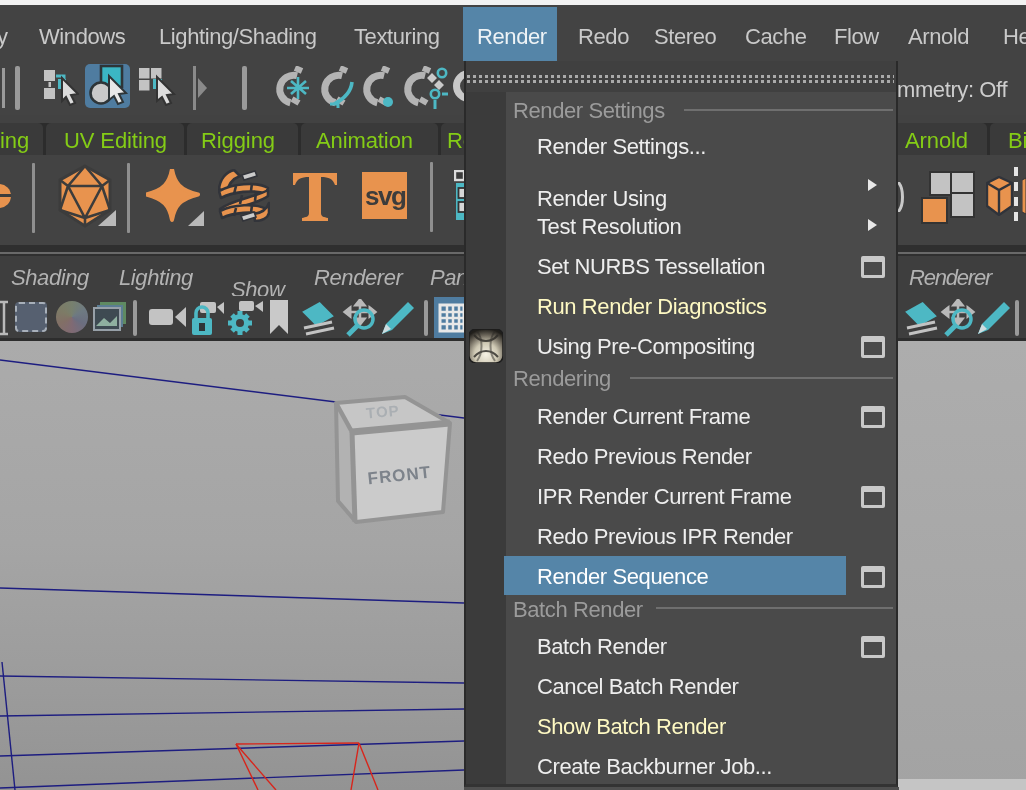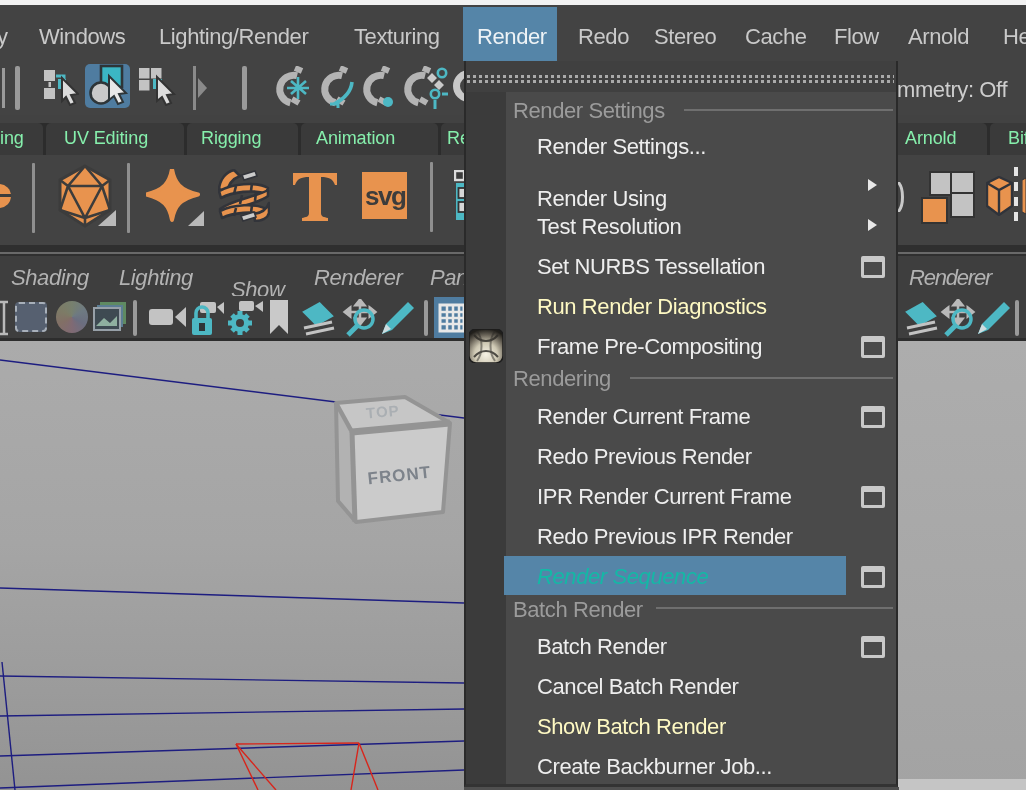--- a/index.html
+++ b/index.html
@@ -2,38 +2,38 @@
 <html><head>
 <meta charset="utf-8">
 <style>
   html,body{margin:0;padding:0;}
   body{width:1026px;height:790px;overflow:hidden;background:#434343;
        font-family:"Liberation Sans", sans-serif;}
   .abs{position:absolute;}
   #stage{position:relative;width:1026px;height:790px;overflow:hidden;}
   .mtxt{position:absolute;font-size:22px;color:#c9c9c9;white-space:nowrap;letter-spacing:-0.4px;}
   .ptxt{position:absolute;font-size:22px;color:#b2b2b2;white-space:nowrap;letter-spacing:-0.4px;font-style:italic;}
-  .tabtxt{position:absolute;font-size:18px;color:#86efac;white-space:nowrap;letter-spacing:-0.1px;}
+  .tabtxt{position:absolute;font-size:22px;color:#84cc16;white-space:nowrap;letter-spacing:-0.1px;}
   .item{position:absolute;left:537px;font-size:22px;color:#eeeeee;white-space:nowrap;letter-spacing:-0.4px;}
   .hdr{position:absolute;left:513px;font-size:22px;color:#9b9b9b;white-space:nowrap;letter-spacing:-0.4px;}
   .dim{color:#fef9c3;}
   .optbox{left:861px;width:24px;height:22px;border:3px solid #c9c9c9;border-top-width:6px;border-radius:2px;box-sizing:border-box;}
   .sep{position:absolute;width:3px;background:#8f8f8f;border-radius:1px;}
 </style>
 </head>
 <body>
 <div id="stage">
 
   <div class="abs" style="left:0;top:0;width:1026px;height:5px;background:#f2f2f2;"></div>
 
   <div class="abs" id="menubar" style="left:0;top:5px;width:1026px;height:57px;background:#434343;"></div>
   <div class="abs" style="left:463px;top:7px;width:94px;height:54px;background:#5585a8;"></div>
   <span class="mtxt" style="left:-3px;top:24px;">y</span>
   <span class="mtxt" style="left:39px;top:24px;">Windows</span>
-  <span class="mtxt" style="left:159px;top:24px;">Lighting/Render</span>
+  <span class="mtxt" style="left:159px;top:24px;">Lighting/Shading</span>
   <span class="mtxt" style="left:354px;top:24px;">Texturing</span>
   <span class="mtxt" style="left:477px;top:24px;color:#eef3f6;">Render</span>
   <span class="mtxt" style="left:578px;top:24px;">Redo</span>
   <span class="mtxt" style="left:654px;top:24px;">Stereo</span>
   <span class="mtxt" style="left:745px;top:24px;">Cache</span>
   <span class="mtxt" style="left:834px;top:24px;">Flow</span>
   <span class="mtxt" style="left:908px;top:24px;">Arnold</span>
   <span class="mtxt" style="left:1003px;top:24px;">He</span>
 
   <div class="abs" id="toolbar" style="left:0;top:62px;width:1026px;height:53px;background:#434343;"></div>
@@ -372,26 +372,26 @@
     <span class="hdr" style="top:366px;">Rendering</span>
     <div class="abs" style="left:630px;top:377px;width:263px;height:2px;background:#6f6f6f;"></div>
     <span class="hdr" style="top:597px;">Batch Render</span>
     <div class="abs" style="left:656px;top:607px;width:237px;height:2px;background:#6f6f6f;"></div>
 
     <span class="item" style="top:134px;">Render Settings...</span>
     <span class="item" style="top:174px;margin-top:12px;">Render Using</span>
     <span class="item" style="top:214px;">Test Resolution</span>
     <span class="item" style="top:254px;">Set NURBS Tessellation</span>
     <span class="item dim" style="top:294px;">Run Render Diagnostics</span>
-    <span class="item" style="top:334px;">Frame Pre-Compositing</span>
+    <span class="item" style="top:334px;">Using Pre-Compositing</span>
     <span class="item" style="top:404px;">Render Current Frame</span>
     <span class="item" style="top:444px;">Redo Previous Render</span>
     <span class="item" style="top:484px;">IPR Render Current Frame</span>
     <span class="item" style="top:524px;">Redo Previous IPR Render</span>
-    <span class="item" style="top:564px;color:#14b8a6;font-style:italic;">Render Sequence</span>
+    <span class="item" style="top:564px;color:#ffffff;">Render Sequence</span>
     <span class="item" style="top:634px;">Batch Render</span>
     <span class="item" style="top:674px;">Cancel Batch Render</span>
     <span class="item dim" style="top:714px;">Show Batch Render</span>
     <span class="item" style="top:754px;">Create Backburner Job...</span>
 
     <svg class="abs" style="left:868px;top:179px;" width="9" height="12" viewBox="0 0 9 12">
       <path d="M0 0 L9 6 L0 12 Z" fill="#e8e8e8"></path>
       </svg>
     <svg class="abs" style="left:868px;top:219px;" width="9" height="12" viewBox="0 0 9 12">
       <path d="M0 0 L9 6 L0 12 Z" fill="#e8e8e8"></path>

